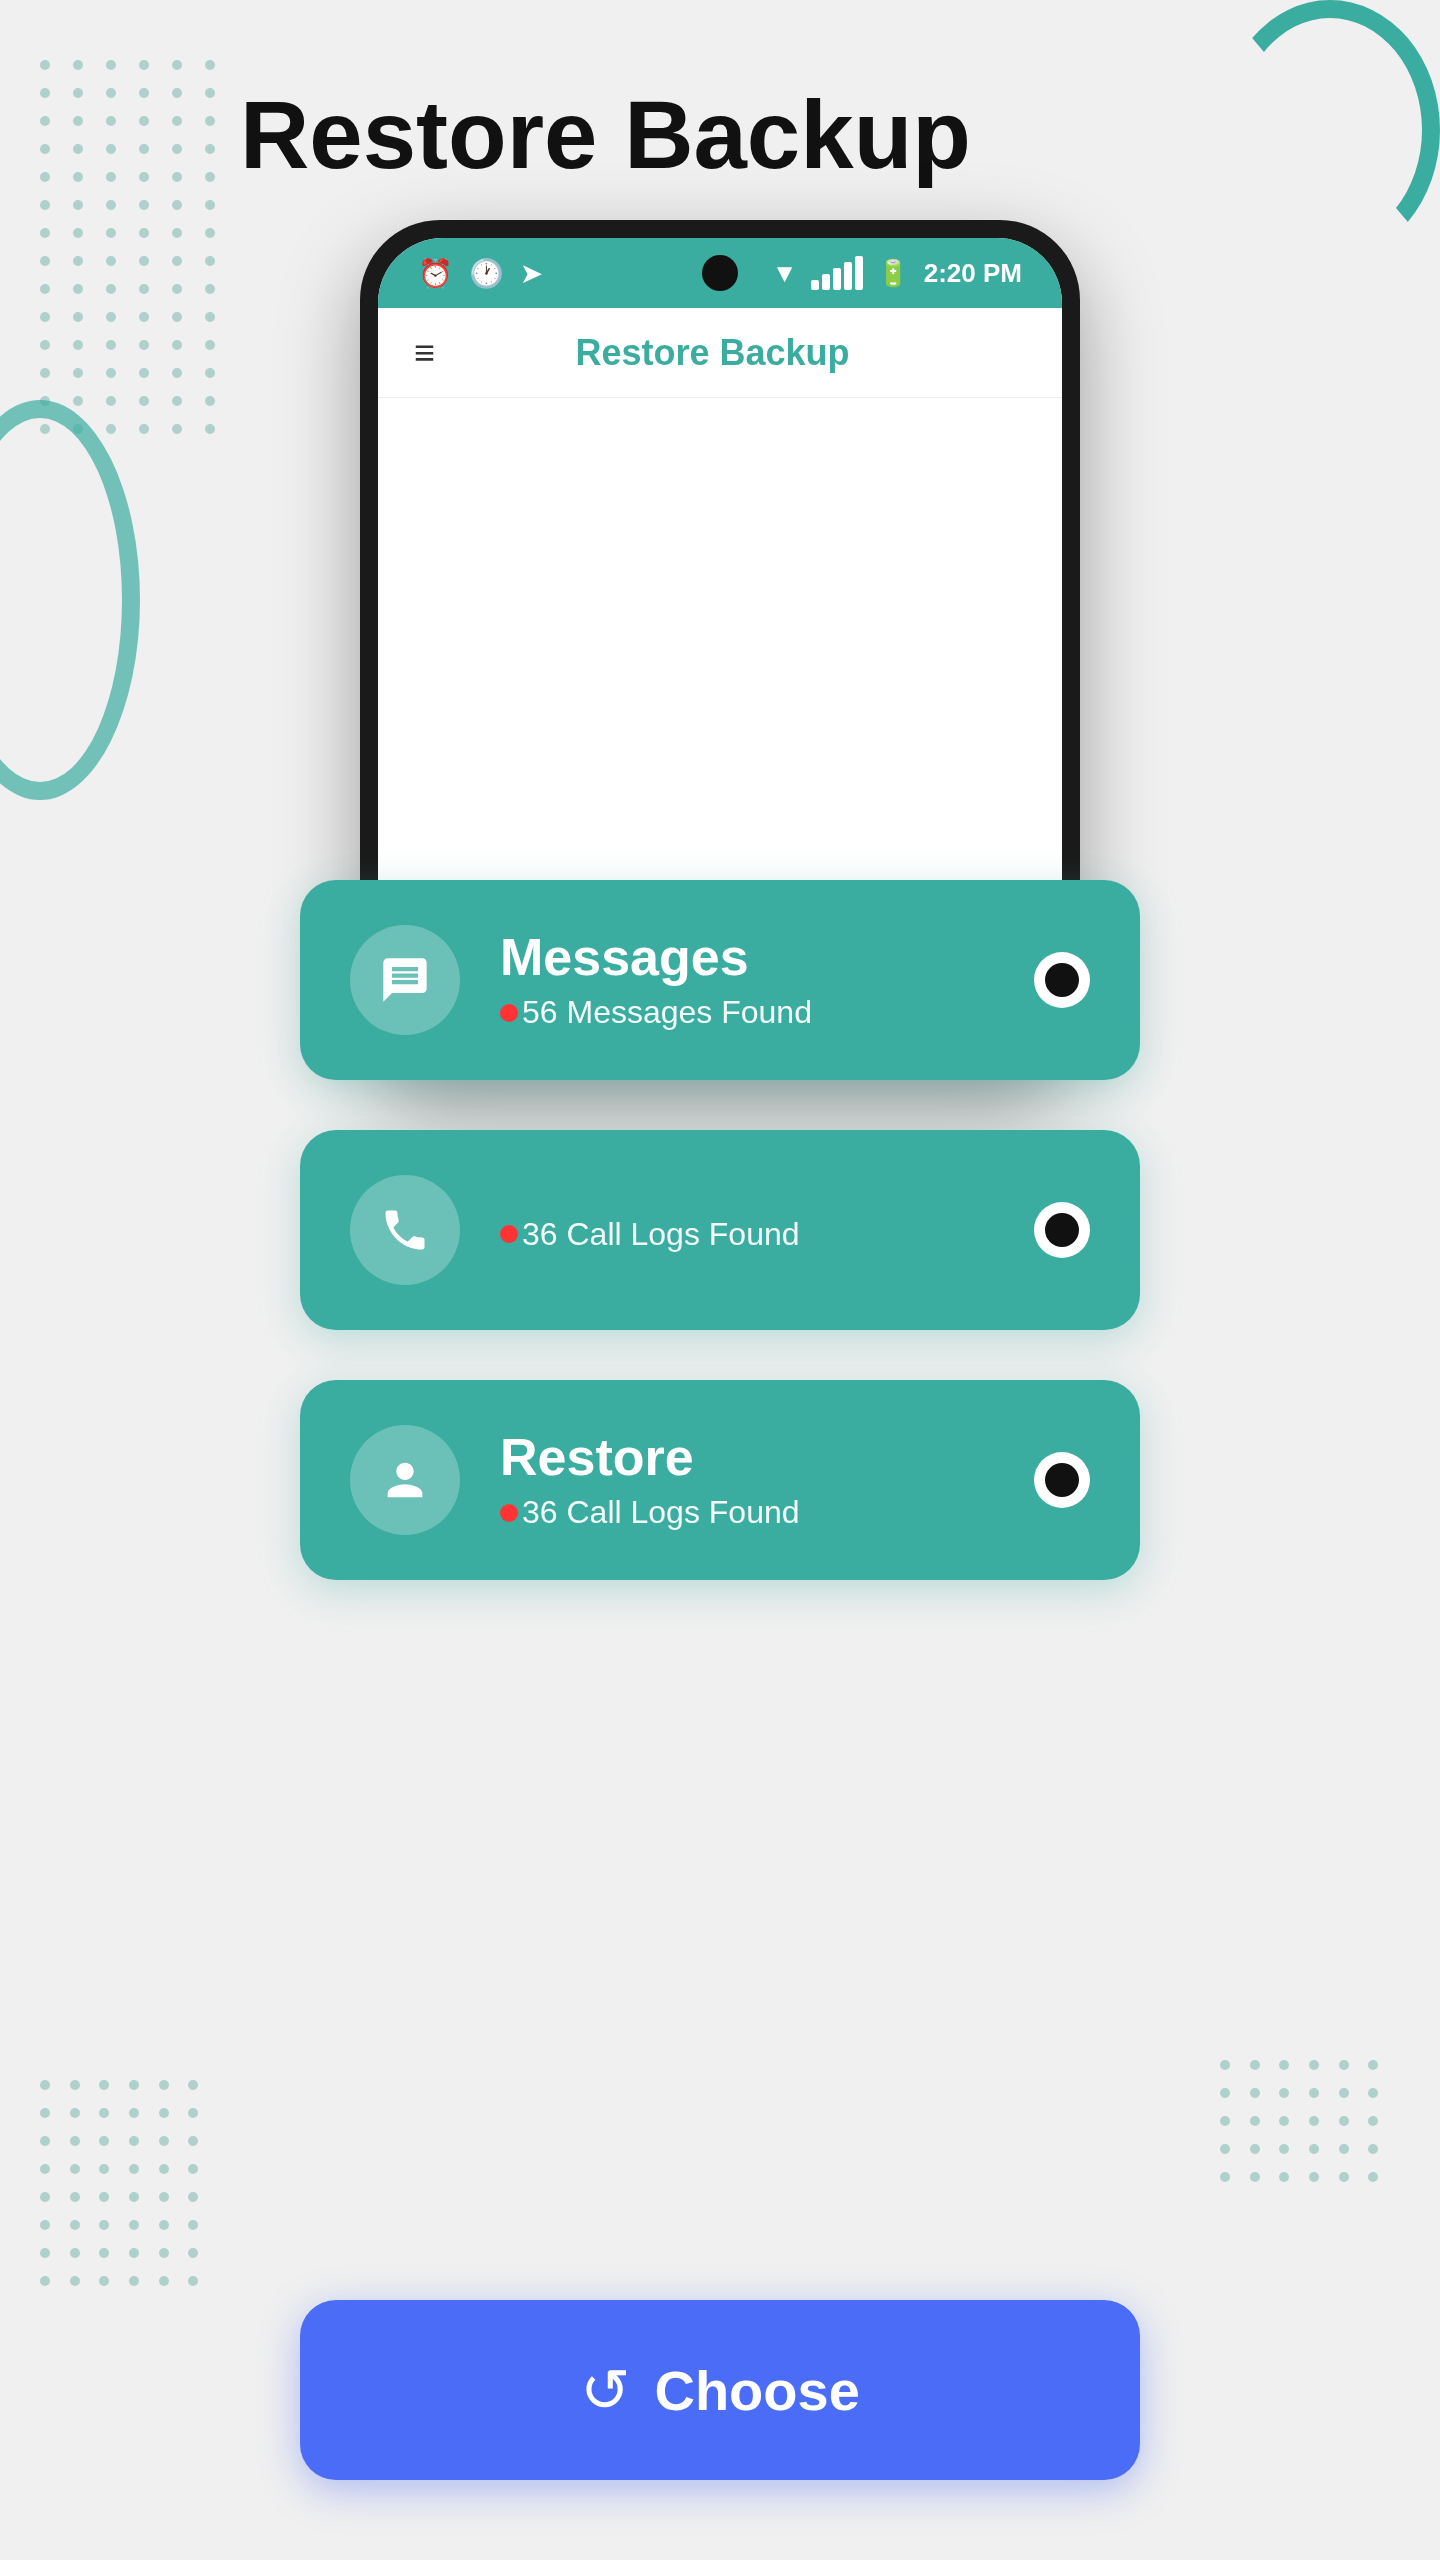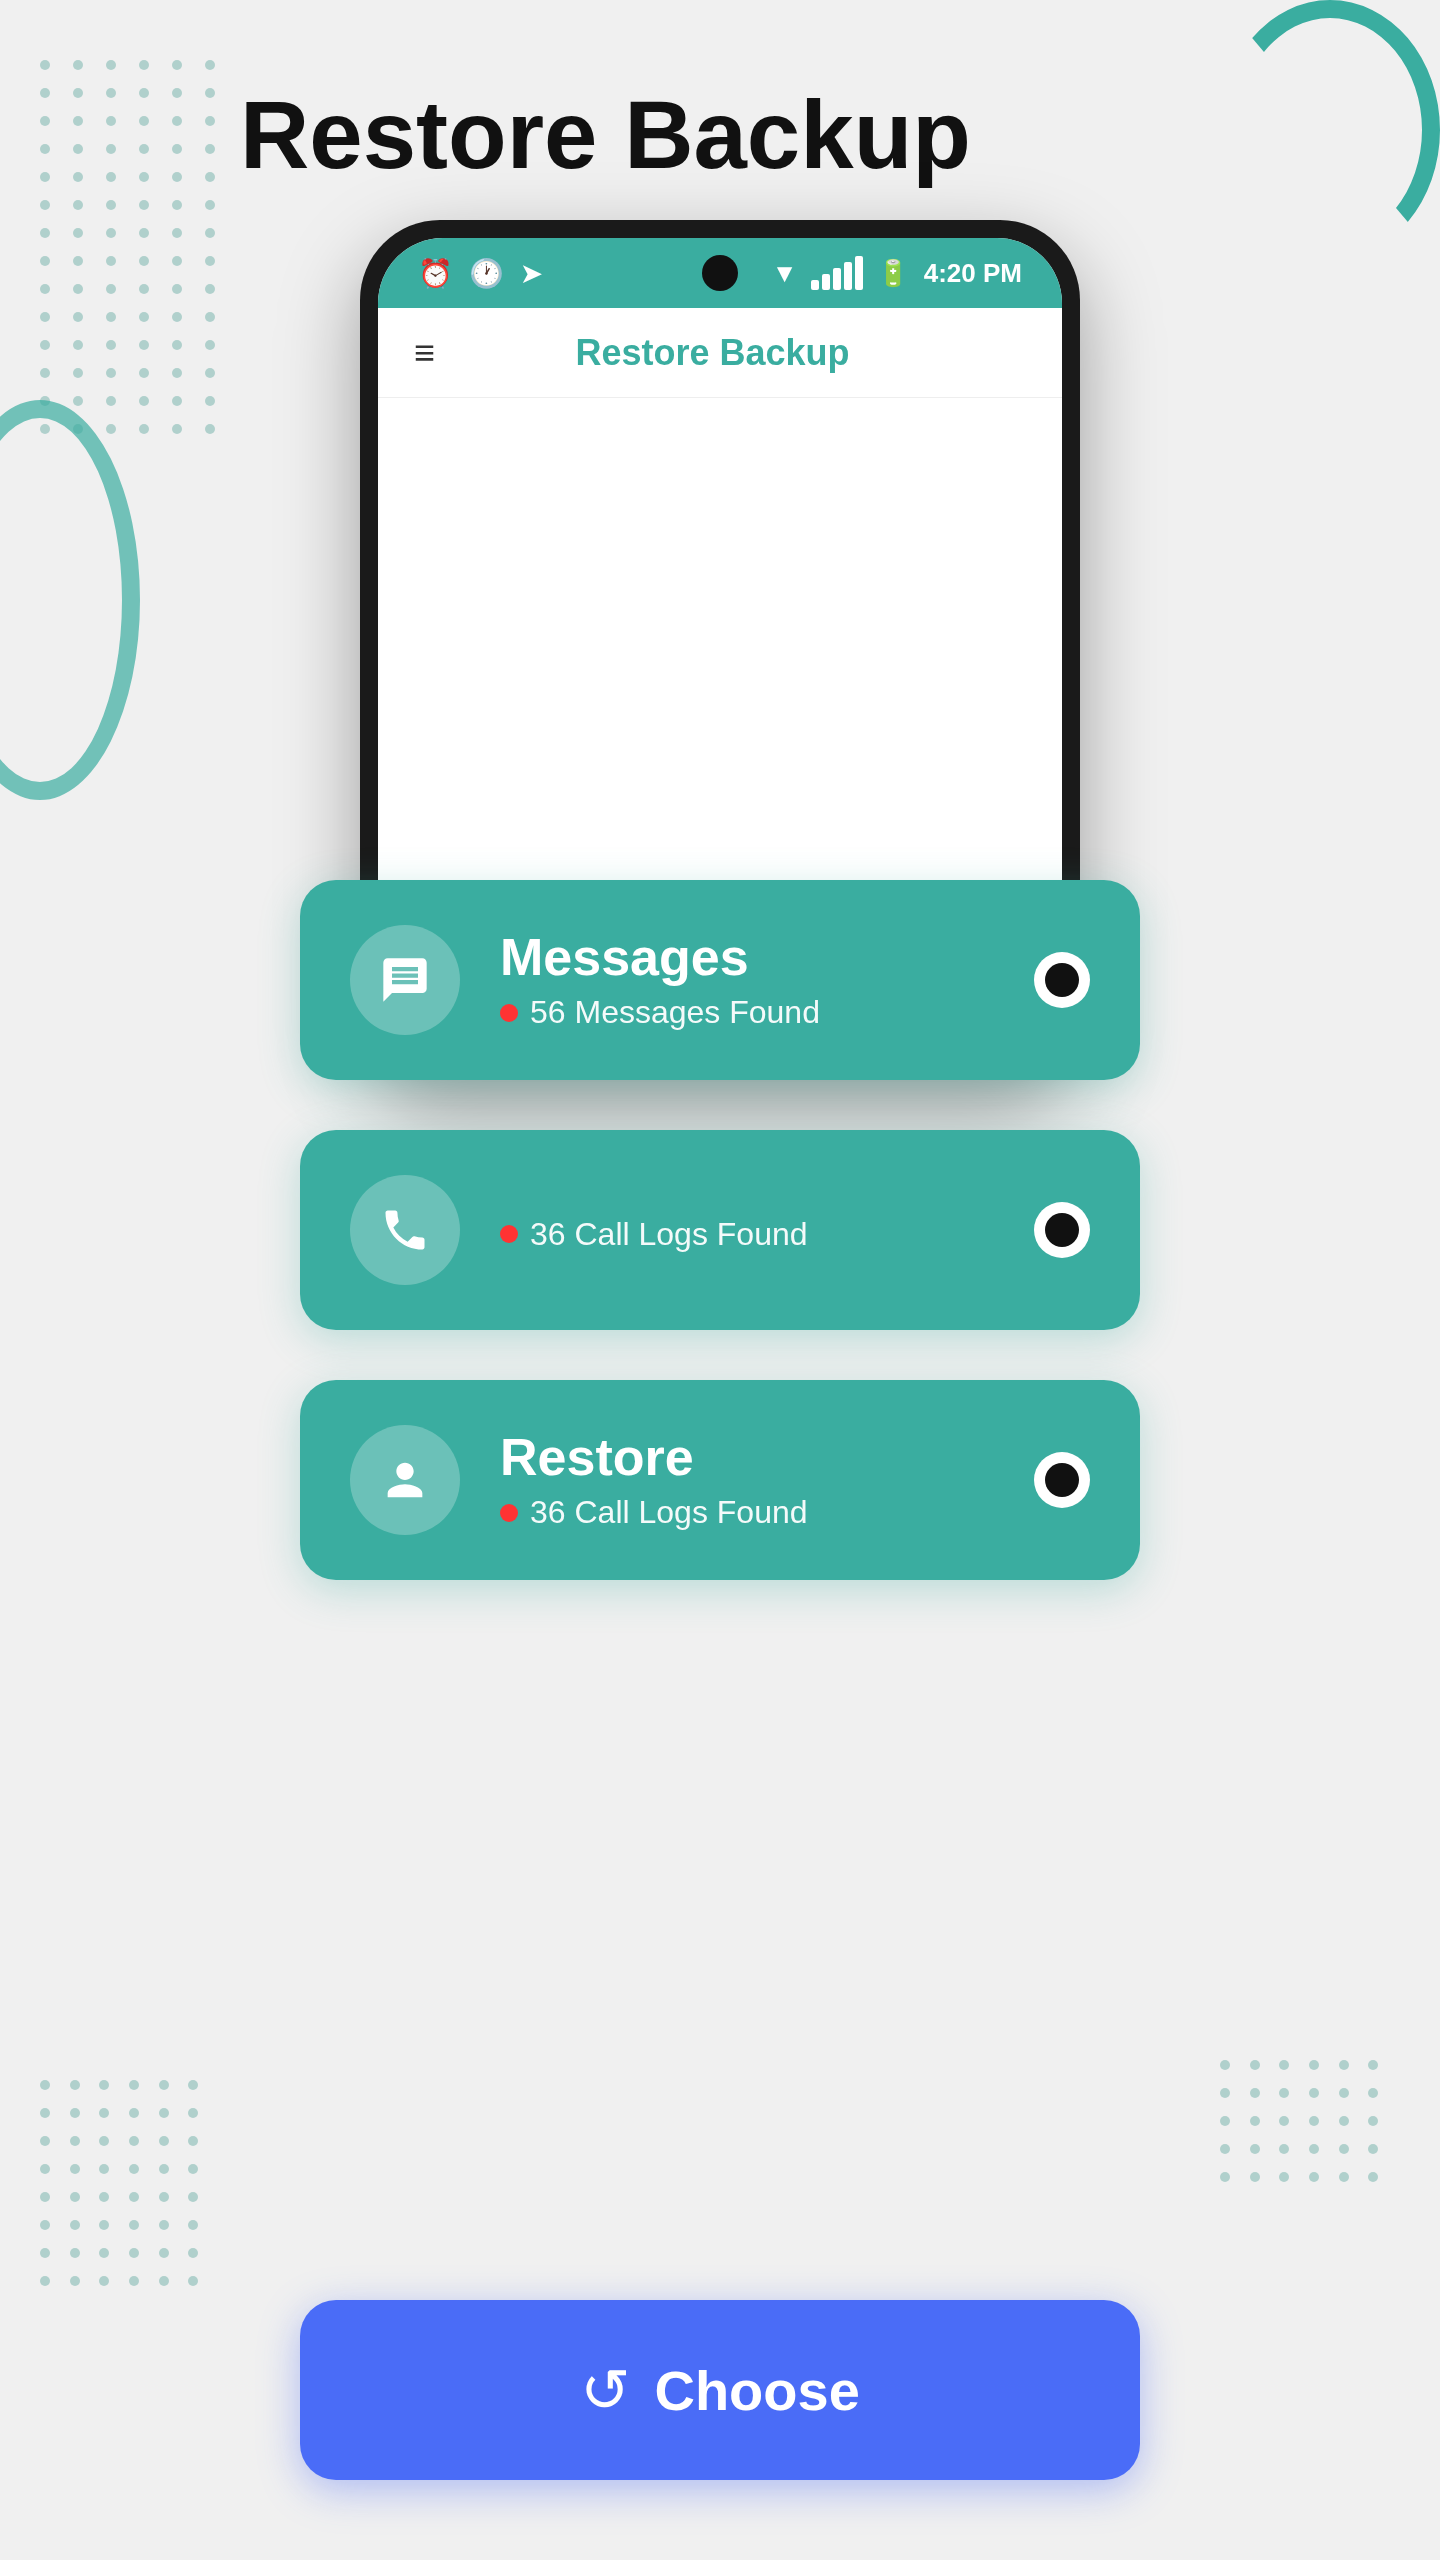--- a/index.html
+++ b/index.html
@@ -253,21 +253,21 @@
     .card-title {
       font-size: 52px;
       font-weight: 800;
       color: white;
       line-height: 1.1;
     }
 
     .card-subtitle {
       display: flex;
       align-items: center;
-      gap: 12px;
+      gap: 4px;
       margin-top: 8px;
     }
 
     .red-dot {
       width: 18px;
       height: 18px;
       background: #ff3333;
       border-radius: 50%;
       flex-shrink: 0;
     }
@@ -547,21 +547,21 @@
         <div class="status-right">
           <span>▼</span>
           <div class="signal-bars">
             <div class="signal-bar" style="height:10px;"></div>
             <div class="signal-bar" style="height:16px;"></div>
             <div class="signal-bar" style="height:22px;"></div>
             <div class="signal-bar" style="height:28px;"></div>
             <div class="signal-bar" style="height:34px;"></div>
           </div>
           <span>🔋</span>
-          <span>4:20 PM</span>
+          <span>2:20 PM</span>
         </div>
       </div>
 
       <div class="app-bar">
         <div class="hamburger">≡</div>
         <div class="app-bar-title">Restore Backup</div>
       </div>
 
     </div>
   </div>

